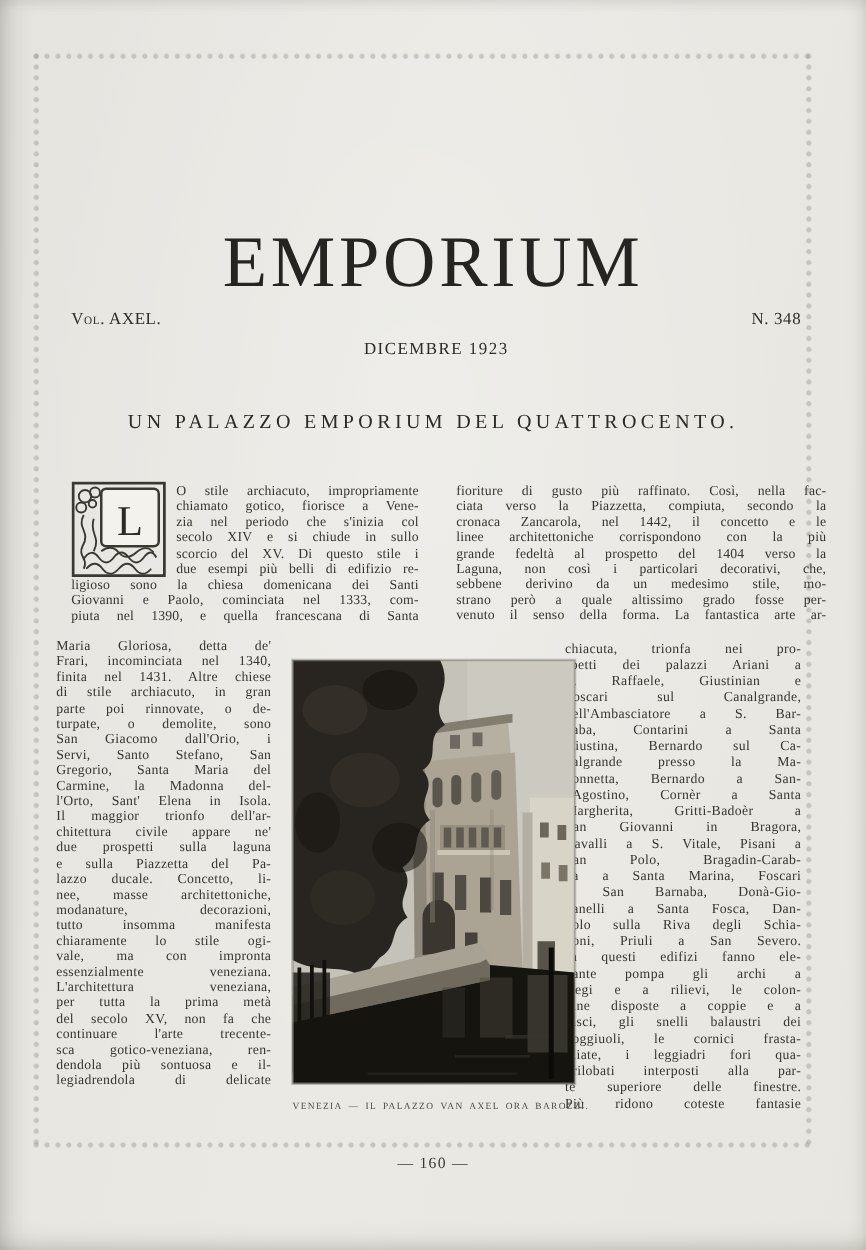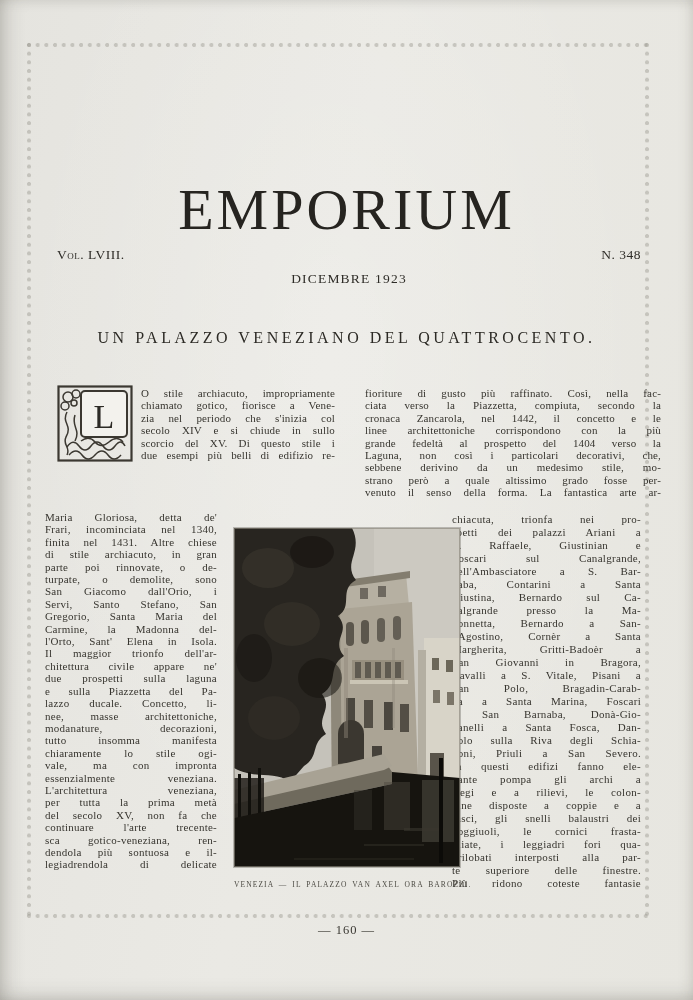--- a/index.html
+++ b/index.html
@@ -65,26 +65,26 @@
 
 <div class="page">
 
   <div class="bead h top"></div>
   <div class="bead h bottom"></div>
   <div class="bead v left"></div>
   <div class="bead v right"></div>
 
   <h1 class="masthead-title">EMPORIUM</h1>
   <div class="issue-row">
-    <span class="issue-vol">Vol. LVIII.</span>
+    <span class="issue-vol">Vol. AXEL.</span>
     <span class="issue-date">DICEMBRE 1923</span>
     <span class="issue-num">N. 348</span>
   </div>
 
-  <h2 class="article-heading">UN PALAZZO VENEZIANO DEL QUATTROCENTO.</h2>
+  <h2 class="article-heading">UN PALAZZO EMPORIUM DEL QUATTROCENTO.</h2>
 
   <div class="dropcap">
     <svg width="76" height="78" viewBox="0 0 76 78">
       <rect x="1.5" y="1.5" width="73" height="74" fill="none" stroke="#3b3831" stroke-width="2.2"></rect>
 
       <g stroke="#3b3831" stroke-width="1.5" fill="none">
         <circle cx="11" cy="12" r="5"></circle>
         <circle cx="19" cy="9" r="4"></circle>
         <circle cx="8" cy="21" r="4"></circle>
         <circle cx="17" cy="18" r="3"></circle>
@@ -98,20 +98,23 @@
       <text x="47" y="43" text-anchor="middle" font-size="34" fill="#2d2b26" font-family="Liberation Serif, serif">L</text>
     </svg>
   </div>
 
   <div class="txt lc-intro">O stile archiacuto, impropriamente
 chiamato gotico, fiorisce a Vene-
 zia nel periodo che s'inizia col
 secolo XIV e si chiude in sullo
 scorcio del XV. Di questo stile i
 due esempi più belli di edifizio re-</div>
+  <div class="txt lc-full">ligioso sono la chiesa domenicana dei Santi
+Giovanni e Paolo, cominciata nel 1333, com-
+piuta nel 1390, e quella francescana di Santa</div>
   <div class="txt lc-narrow">Maria Gloriosa, detta de'
 Frari, incominciata nel 1340,
 finita nel 1431. Altre chiese
 di stile archiacuto, in gran
 parte poi rinnovate, o de-
 turpate, o demolite, sono
 San Giacomo dall'Orio, i
 Servi, Santo Stefano, San
 Gregorio, Santa Maria del
 Carmine, la Madonna del-

